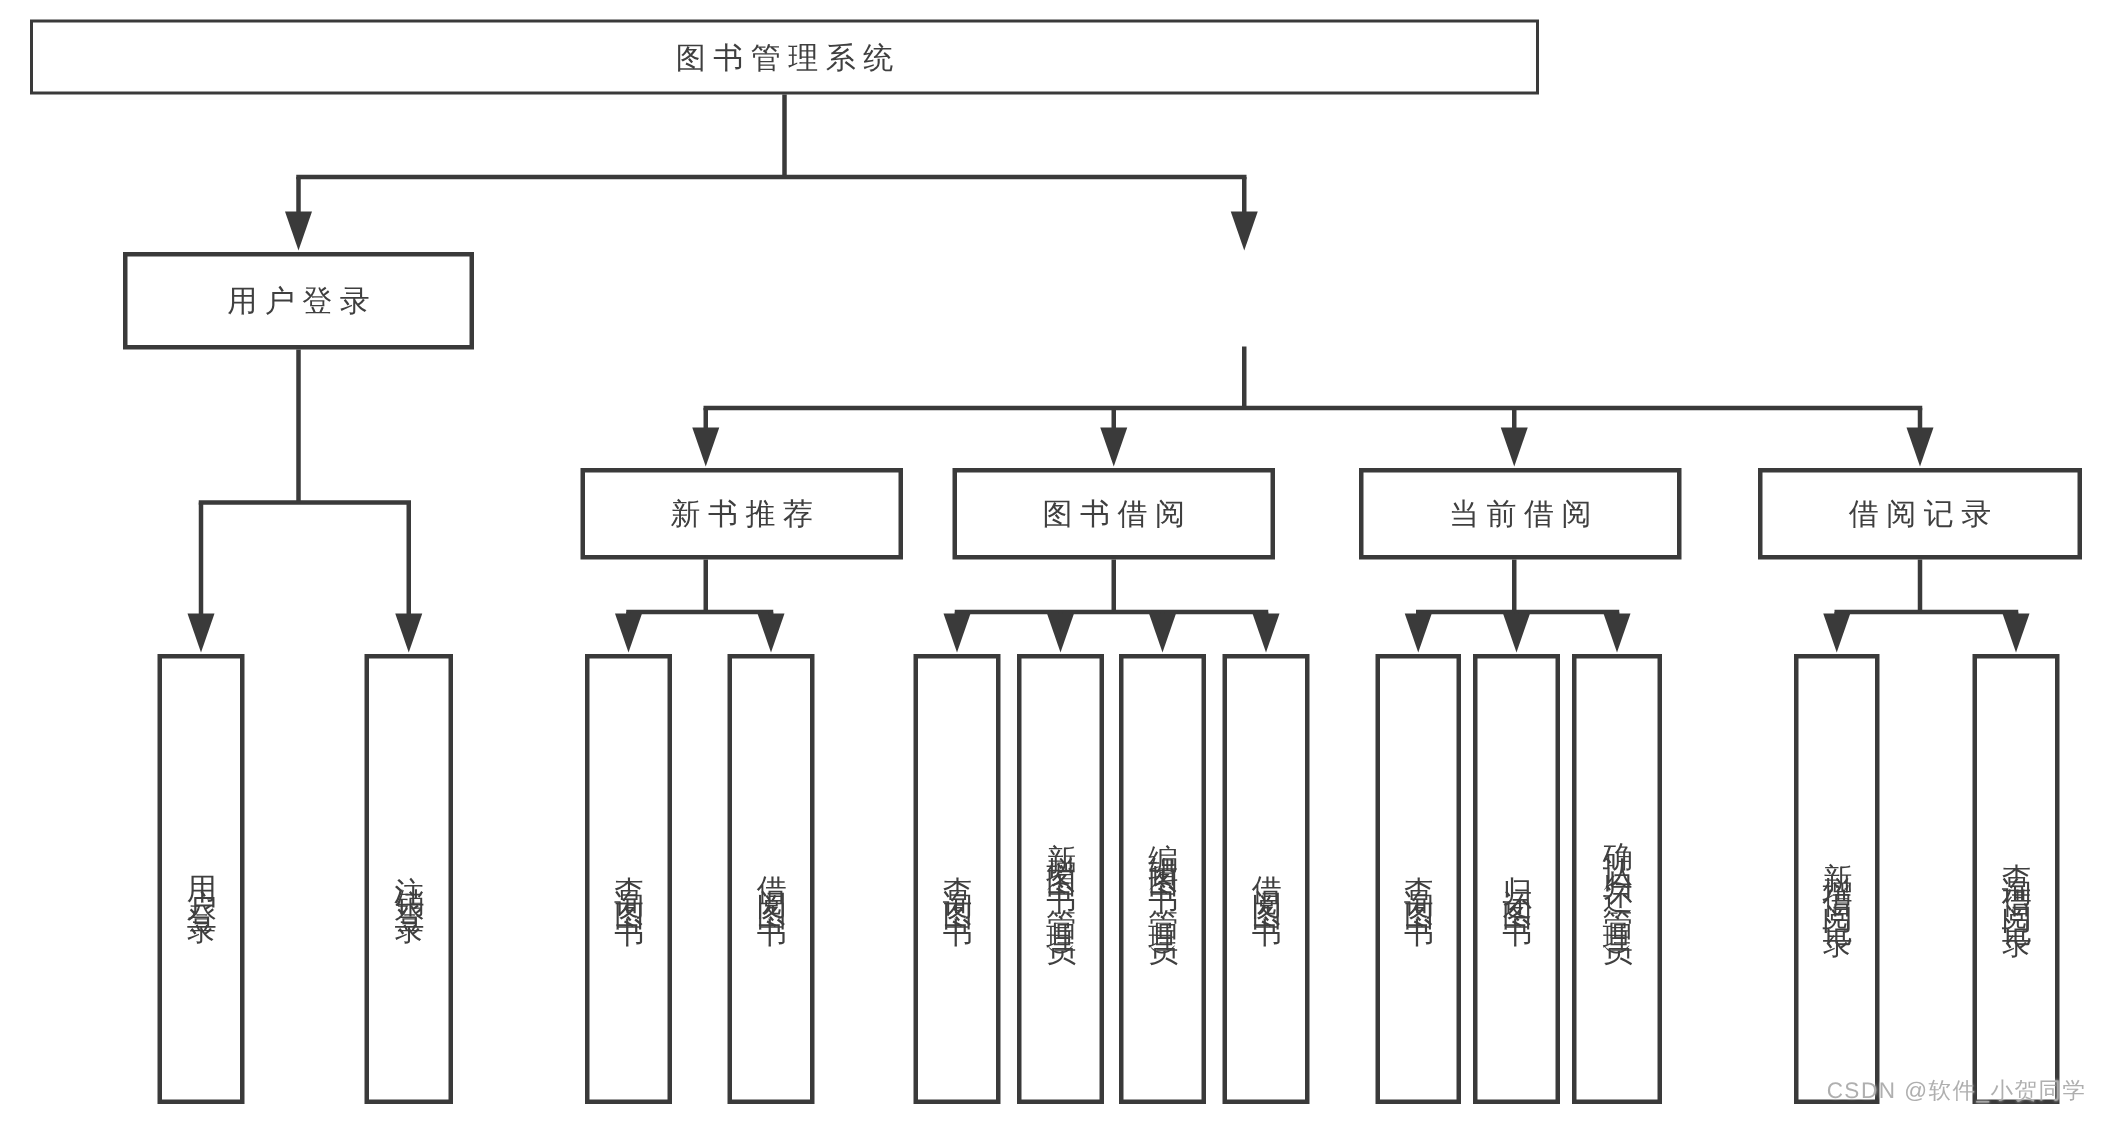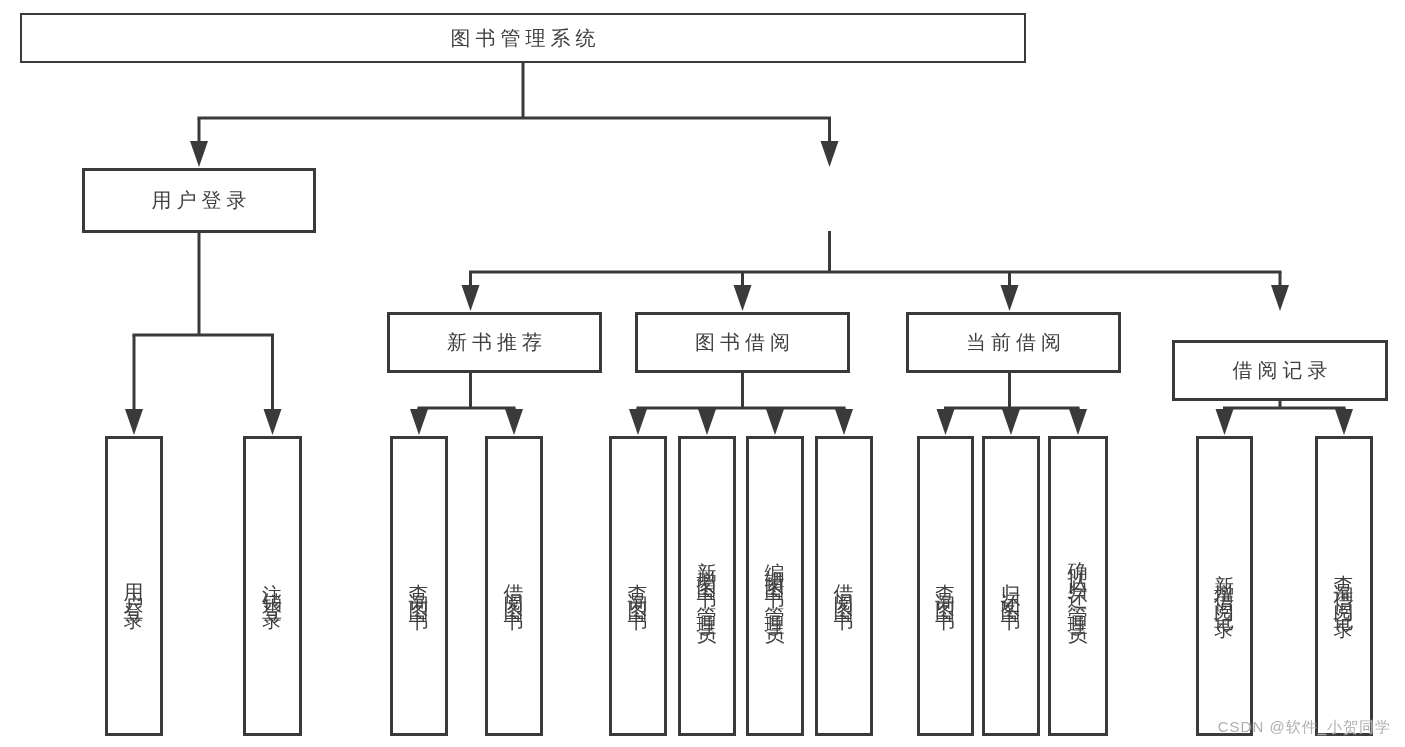--- a/index.html
+++ b/index.html
@@ -128,21 +128,21 @@
     </div>
     <div class="node horizontal" style="left: 363px; top: 312px; width: 215px; height: 61px; margin-left: 24px;">
       <span>新书推荐</span>
     </div>
     <div class="node horizontal" style="left: 635px; top: 312px; width: 215px; height: 61px;">
       <span>图书借阅</span>
     </div>
     <div class="node horizontal" style="left: 870px; top: 312px; width: 215px; height: 61px; margin-left: 36px;">
       <span>当前借阅</span>
     </div>
-    <div class="node horizontal" style="left: 1172px; top: 312px; width: 216px; height: 61px; margin-top: 28px;">
+    <div class="node horizontal" style="left: 1172px; top: 312px; width: 216px; height: 61px;">
       <span>借阅记录</span>
     </div>
     <div class="node vertical" style="left: 105px; top: 436px; width: 58px; height: 300px;">
       <span>用户登录</span>
     </div>
     <div class="node vertical" style="left: 243px; top: 436px; width: 59px; height: 300px;">
       <span>注销登录</span>
     </div>
     <div class="node vertical" style="left: 390px; top: 436px; width: 58px; height: 300px;">
       <span>查询图书</span>

